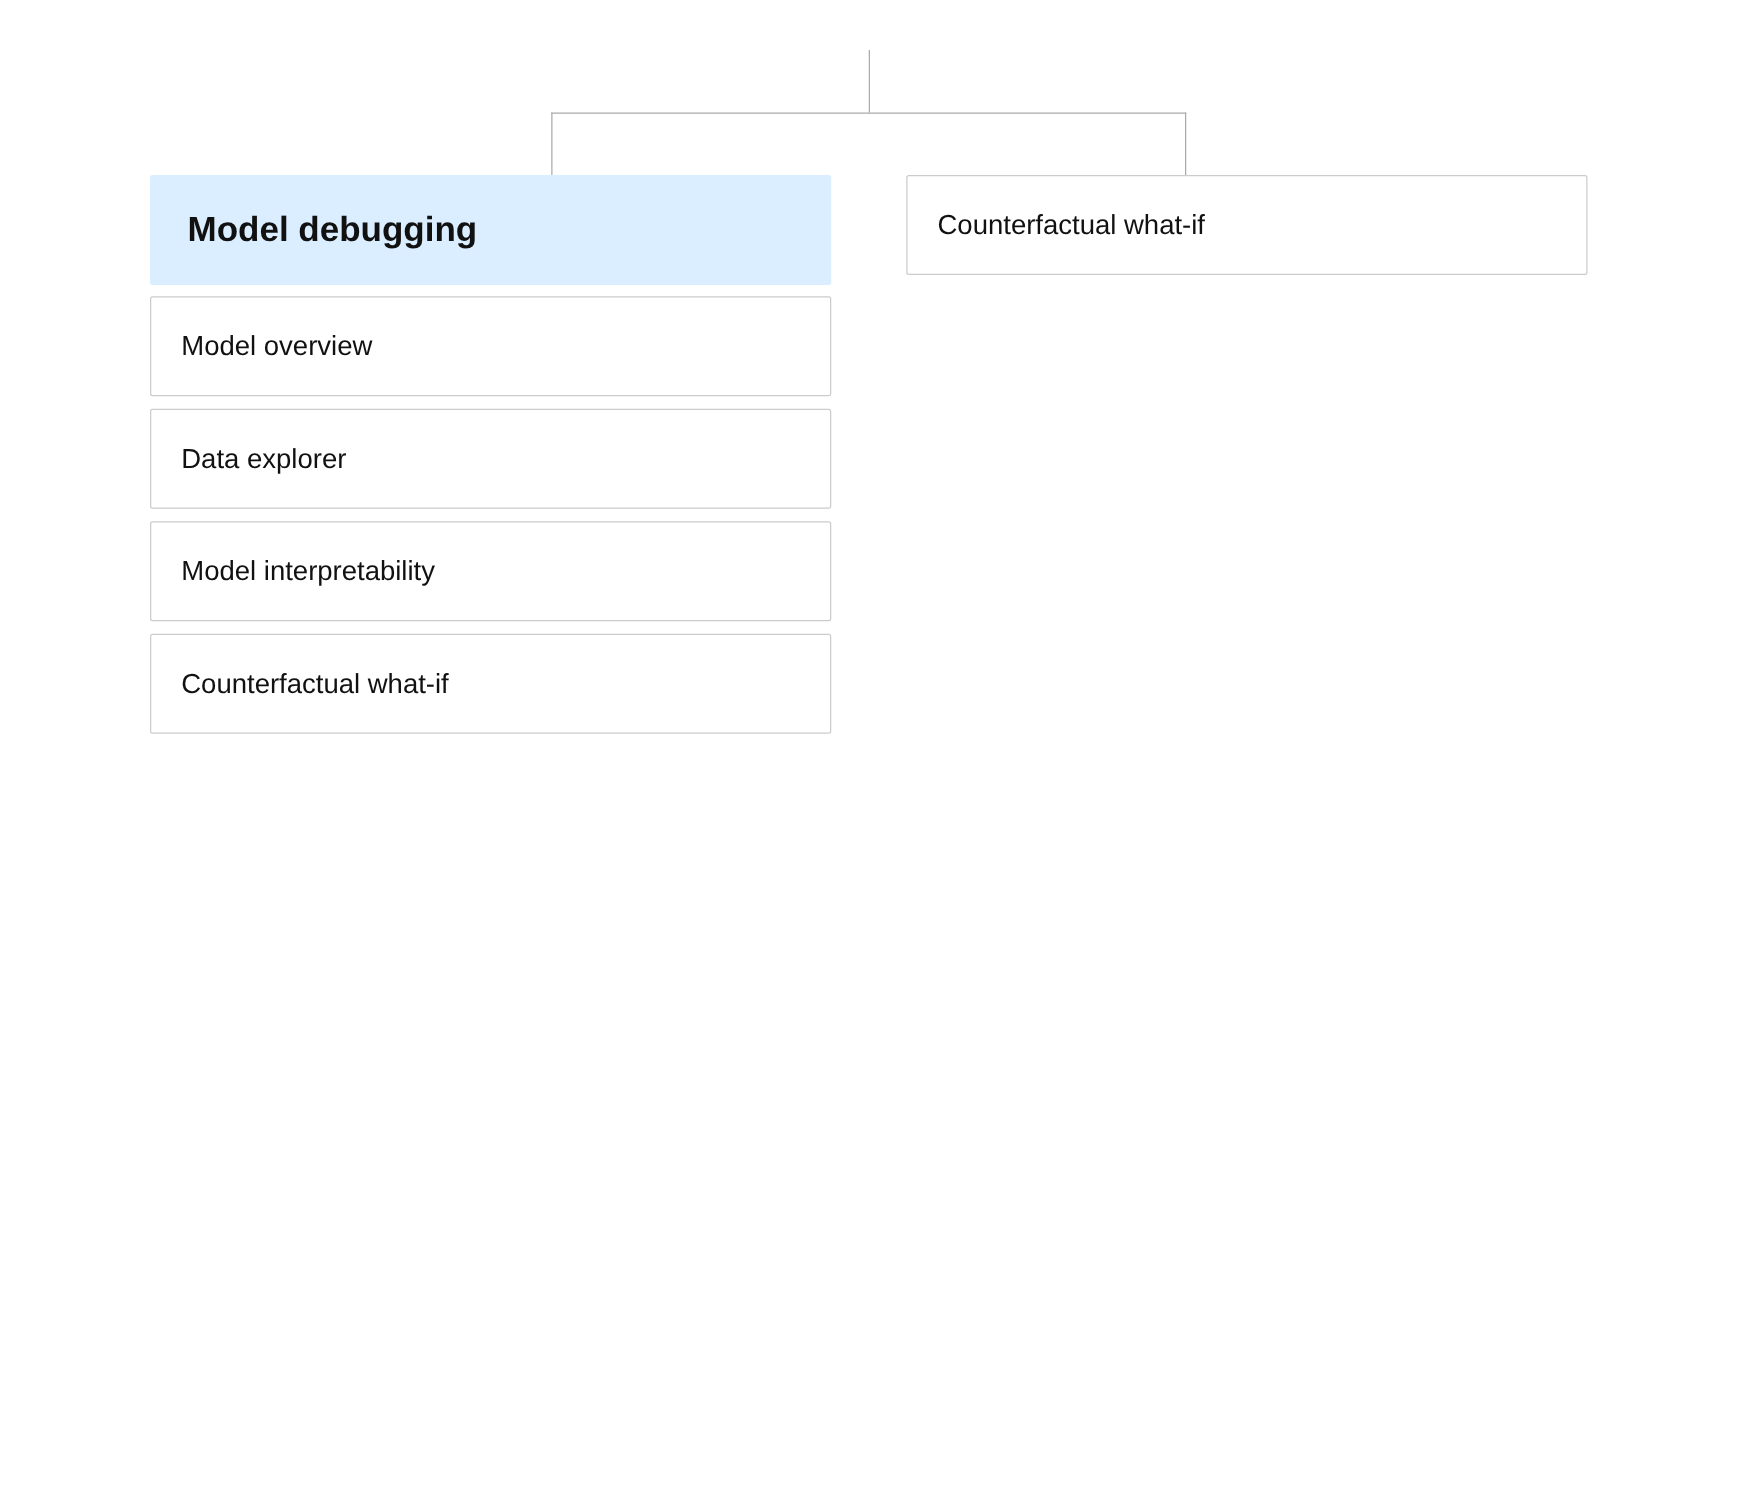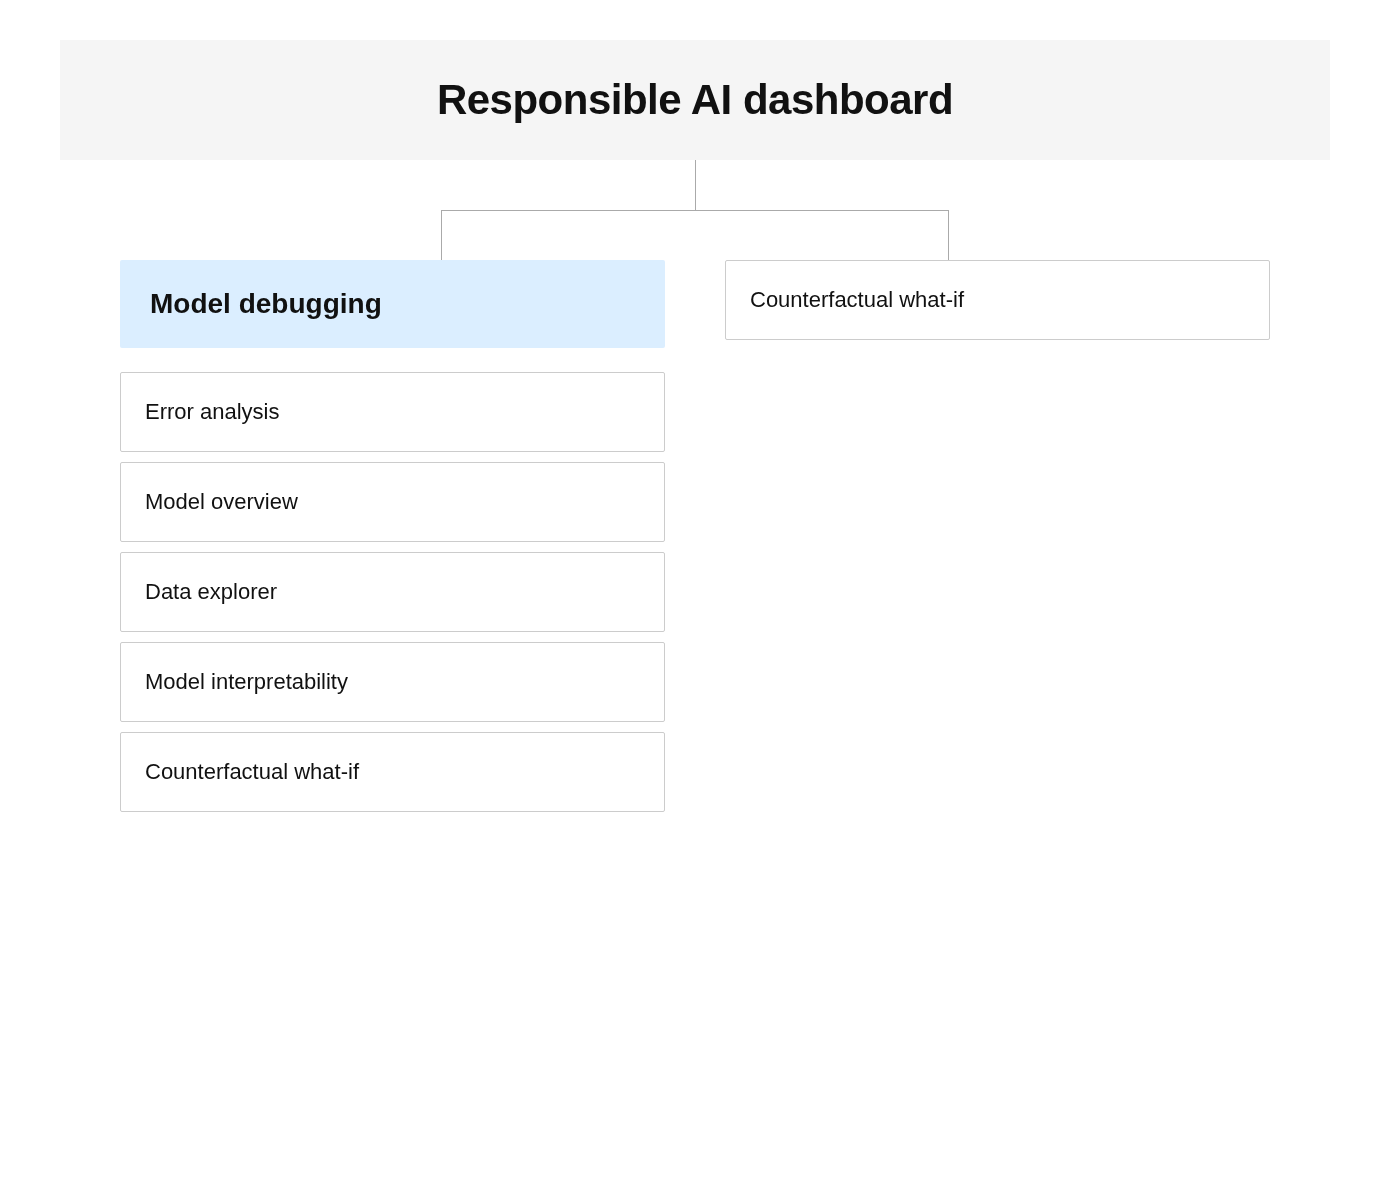--- a/index.html
+++ b/index.html
@@ -58,21 +58,21 @@
     .column {
       flex: 1;
       display: flex;
       flex-direction: column;
       gap: 0;
     }
 
     
     .category-header {
       padding: 28px 30px 28px 30px;
-      margin-bottom: 24px;
+      margin-bottom: 9px;
       border-radius: 2px;
     }
 
     .category-header.blue {
       background: #dbeeff;
     }
 
     .category-header.pink {
       background: #fce8e8;
     }
@@ -139,41 +139,35 @@
       height: 50px;
       width: 1px;
       background: #aaaaaa;
     }
   </style>
 </head>
 <body>
 
 <div class="page-wrapper">
 
-  <div class="title-section">
-    <h1 class="main-title">Responsible AI dashboard</h1>
-  </div>
 
   <div class="tree-container">
     <div class="vertical-line-top"></div>
     <div class="branches-row">
       <div class="branch-right-connector"></div>
     </div>
   </div>
 
   <div class="columns-wrapper">
 
     <div class="column">
       <div class="category-header blue">
         <span class="category-title">Model debugging</span>
       </div>
 
-      <div class="item-box">
-        <span class="item-label">Error analysis</span>
-      </div>
 
       <div class="item-box">
         <span class="item-label">Model overview</span>
       </div>
 
       <div class="item-box">
         <span class="item-label">Data explorer</span>
       </div>
 
 

